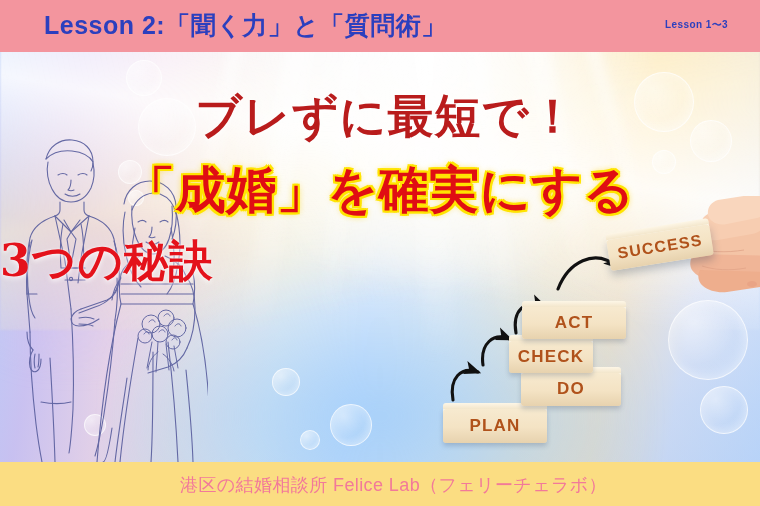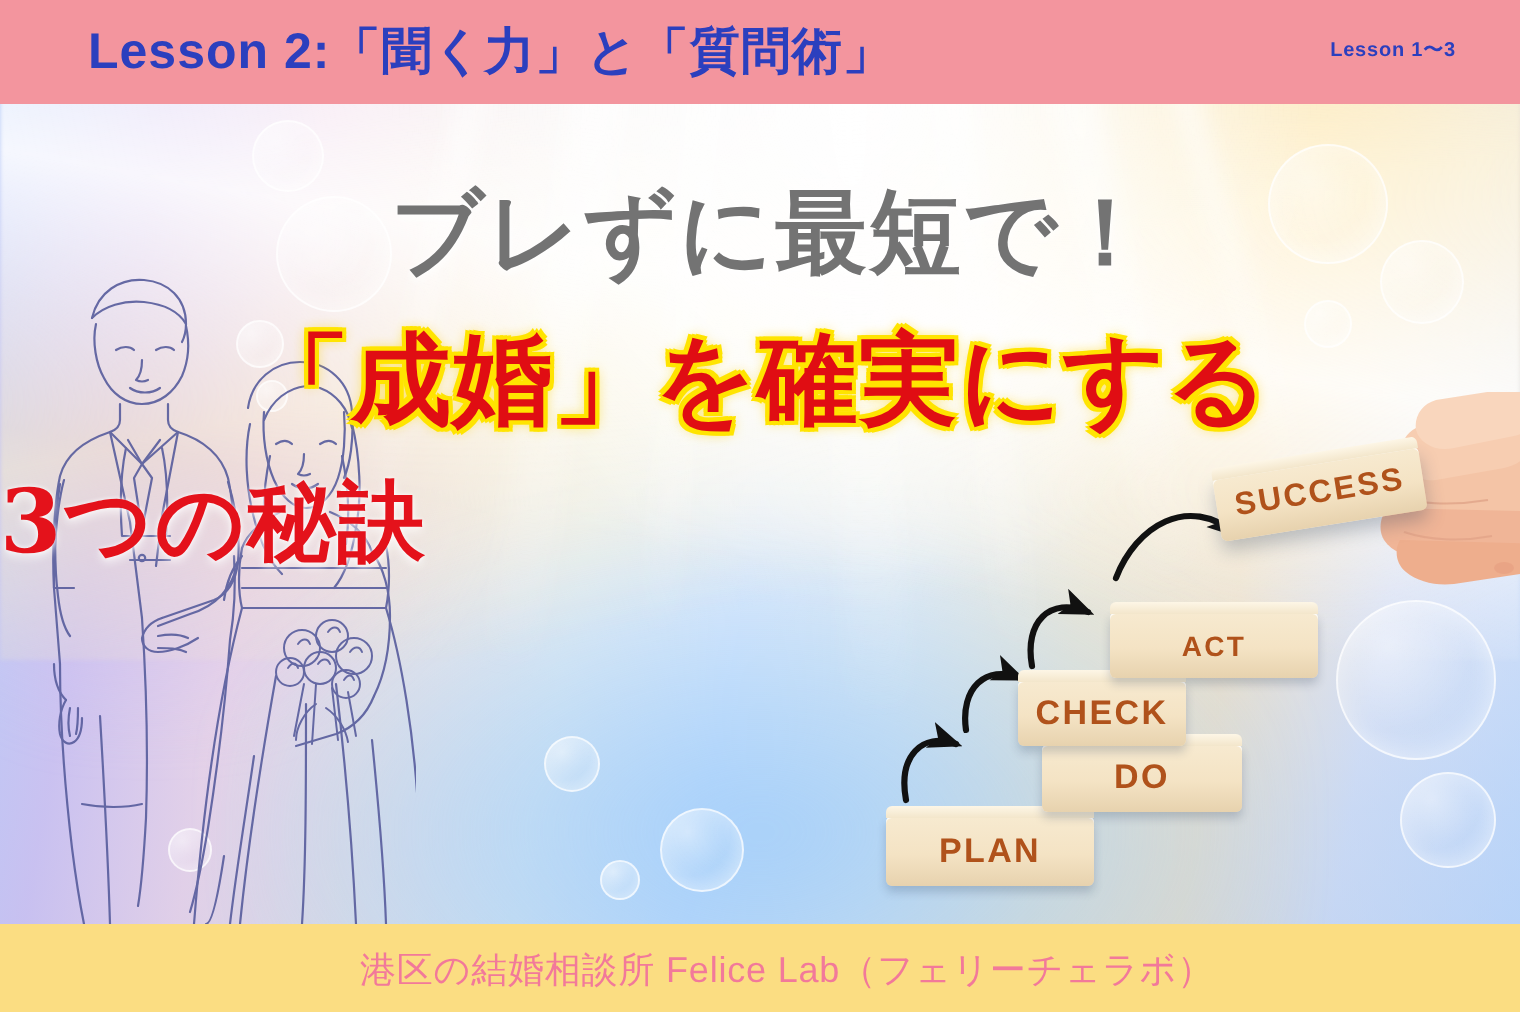--- a/index.html
+++ b/index.html
@@ -115,21 +115,21 @@
     font-size:18px;color:#f2799a;letter-spacing:.4px;white-space:nowrap;margin-left:27px;
   }
 
   
   .copy{position:absolute;left:0;right:0;top:0;}
 
   .line1{
     position:absolute;left:0;right:0;top:86px;text-align:center;
     font-family:"DejaVu Serif", serif;
     font-weight:bold;font-size:46px;letter-spacing:1px;
-    color:#737373;white-space:nowrap;
+    color:#b91c1c;white-space:nowrap;
     text-shadow:0 0 2px rgba(255,255,255,.9), 0 2px 5px rgba(255,255,255,.8);
     padding-left:12px;
   }
   .line2{
     position:absolute;left:0;right:0;top:157px;text-align:center;
     font-family:"DejaVu Serif", serif;
     font-weight:bold;font-size:50px;letter-spacing:.5px;
     white-space:nowrap;
     color:#e00d13;
     text-shadow:
@@ -160,21 +160,21 @@
   }
   .block .face-top{
     position:absolute;left:0;right:0;top:-5px;height:6px;
     background:linear-gradient(to bottom,#fdf6e6,#f3e6cb);
     border-radius:3px 3px 0 0;
   }
 
   #blk-plan   {left:443px;top:408px;width:104px;height:35px;font-size:17px;}
   #blk-do     {left:478px;top:372px;width:100px;height:34px;font-size:17px;margin-left:43px;}
   #blk-check  {left:509px;top:340px;width:84px;height:33px;font-size:17px;}
-  #blk-act    {left:555px;top:306px;width:104px;height:33px;font-size:14px;justify-content:center;}
+  #blk-act    {left:522px;top:306px;width:104px;height:33px;font-size:17px;justify-content:center;}
   #blk-success{
     left:608px;top:231px;width:104px;height:32px;font-size:16px;
     transform:rotate(-9deg);
     box-shadow:0 5px 9px rgba(40,60,90,.28), inset 0 1px 0 rgba(255,255,255,.8);
   }
 
   .hand{
     position:absolute;left:688px;top:196px;width:96px;height:118px;
     pointer-events:none;
   }

